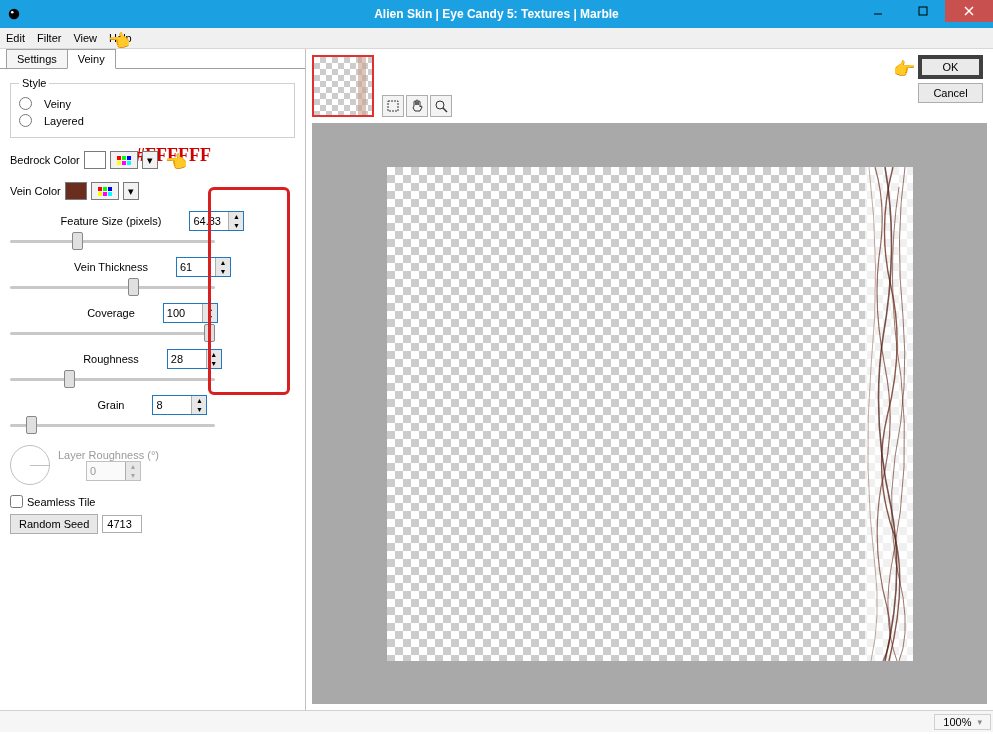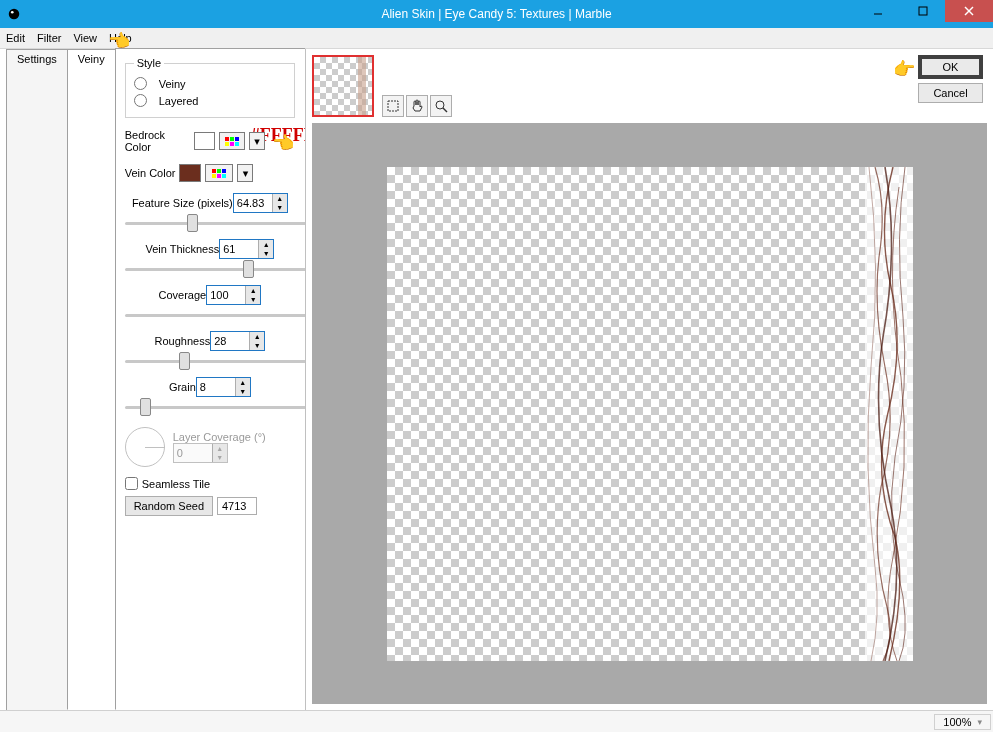--- a/index.html
+++ b/index.html
@@ -1,42 +1,42 @@
 <!DOCTYPE html>
 <html><head>
 <meta charset="utf-8">
 <style>
 * { box-sizing: border-box; margin: 0; padding: 0; }
 body { font-family: "Segoe UI", Tahoma, sans-serif; font-size: 11px; background: #fff; width: 993px; height: 734px; overflow: hidden; }
 .titlebar { background: #1ba1e2; color: #fff; height: 28px; display: flex; align-items: center; position: relative; }
 .titlebar-icon { margin-left: 6px; width: 16px; height: 16px; display: inline-flex; align-items: center; justify-content: center; }
-.titlebar-title { position: absolute; left: 0; right: 0; text-align: center; font-size: 12px; pointer-events: none; }
+.titlebar-title { position: absolute; left: 0; right: 0; text-align: center; font-size: 12px; pointer-events: none; font-weight: bold; }
 .winbtns { position: absolute; right: 0; top: 0; display: flex; }
 .winbtn { width: 45px; height: 22px; display: flex; align-items: center; justify-content: center; color: #000; }
 .winbtn.close { background: #c8504f; color: #fff; width: 48px; }
 .menubar { background: #f0f0f0; border-bottom: 1px solid #d8d8d8; padding: 4px 6px; display: flex; gap: 12px; position: relative; }
 .menuitem { cursor: default; }
 .content { display: flex; height: calc(100% - 28px - 23px - 22px); }
-.leftpanel { width: 306px; border-right: 1px solid #c0c0c0; display: flex; flex-direction: row; }
+.leftpanel { width: 306px; border-right: 1px solid #c0c0c0; display: flex; flex-direction: column; }
 .tabs { display: flex; padding-left: 6px; }
 .tab { padding: 3px 10px; border: 1px solid #a0a0a0; border-bottom: none; background: #f5f5f5; margin-right: -1px; }
 .tab.active { background: #fff; border-bottom: 1px solid #fff; position: relative; z-index: 2; }
 .tabbody { border-top: 1px solid #a0a0a0; margin-top: -1px; padding: 8px 10px 10px 10px; flex: 1; overflow: auto; }
 fieldset { border: 1px solid #d0d0d0; padding: 6px 8px 8px 8px; margin-bottom: 8px; }
 legend { padding: 0 3px; }
 .radiorow { display: flex; align-items: center; gap: 12px; padding: 2px 0; }
 .colorrow { display: flex; align-items: center; gap: 4px; margin: 11px 0; position: relative; }
 .swatch { width: 22px; height: 18px; border: 1px solid #7a7a7a; display: inline-block; }
 .palettebtn { width: 28px; height: 18px; border: 1px solid #7a7a7a; display: inline-flex; align-items: center; justify-content: center; background: #f2f2f2; cursor: pointer; }
 .palettegrid { display: grid; grid-template-columns: repeat(3,4px); grid-auto-rows: 4px; gap: 1px; }
 .palettegrid span { width: 4px; height: 4px; }
 .dropbtn { width: 16px; height: 18px; border: 1px solid #7a7a7a; display: inline-flex; align-items: center; justify-content: center; background: #f2f2f2; cursor: pointer; }
 .sliderrow { margin: 6px 0 4px 0; }
 .sliderlabel { display: flex; justify-content: center; align-items: center; }
-.spinnerbox { display: inline-flex; border: 1px solid #2077c4; }
+.spinnerbox { display: inline-flex; border: 1px solid #2077c4; margin-left: 28px; }
 .spinnerbox input { width: 38px; border: none; padding: 2px 3px; font-size: 11px; outline: none; }
 .spinnerbtns { display: flex; flex-direction: column; border-left: 1px solid #adadad; }
 .spinnerbtns button { width: 14px; height: 9px; border: none; background: #e7e7e7; display: flex; align-items: center; justify-content: center; font-size: 7px; line-height: 1; cursor: pointer; padding: 0; }
 .slider { width: 205px; margin-top: 2px; }
 input[type=range].slider { -webkit-appearance: none; height: 16px; background: transparent; }
 input[type=range].slider::-webkit-slider-runnable-track { height: 3px; background: #c8c8c8; border-radius: 2px; }
 input[type=range].slider::-webkit-slider-thumb { -webkit-appearance: none; width: 11px; height: 18px; background: #e0e0e0; border: 1px solid #888; border-radius: 2px; margin-top: -8px; }
 .rotationwrap { display: flex; align-items: center; gap: 8px; margin: 10px 0; color: #9a9a9a; }
 .rotdial { width: 40px; height: 40px; border: 1px solid #c0c0c0; border-radius: 50%; position: relative; }
 .rotdial::after { content: ""; position: absolute; right: -1px; top: 50%; width: 20px; height: 1px; background: #c0c0c0; }
@@ -223,21 +223,21 @@
                 <button>▼</button>
               </span>
             </span>
         </div>
         <input type="range" class="slider" min="0" max="100" value="8" style="">
       </div>
 
       <div class="rotationwrap">
         <div class="rotdial"></div>
         <div>
-          <div>Layer Coverage (°)</div>
+          <div>Layer Roughness (°)</div>
           <span class="spinnerbox" style="border-color:#c0c0c0;">
               <input disabled="" style="color: rgb(154, 154, 154);" value="0">
               <span class="spinnerbtns">
                 <button disabled="">▲</button>
                 <button disabled="">▼</button>
               </span>
             </span>
         </div>
       </div>
 

